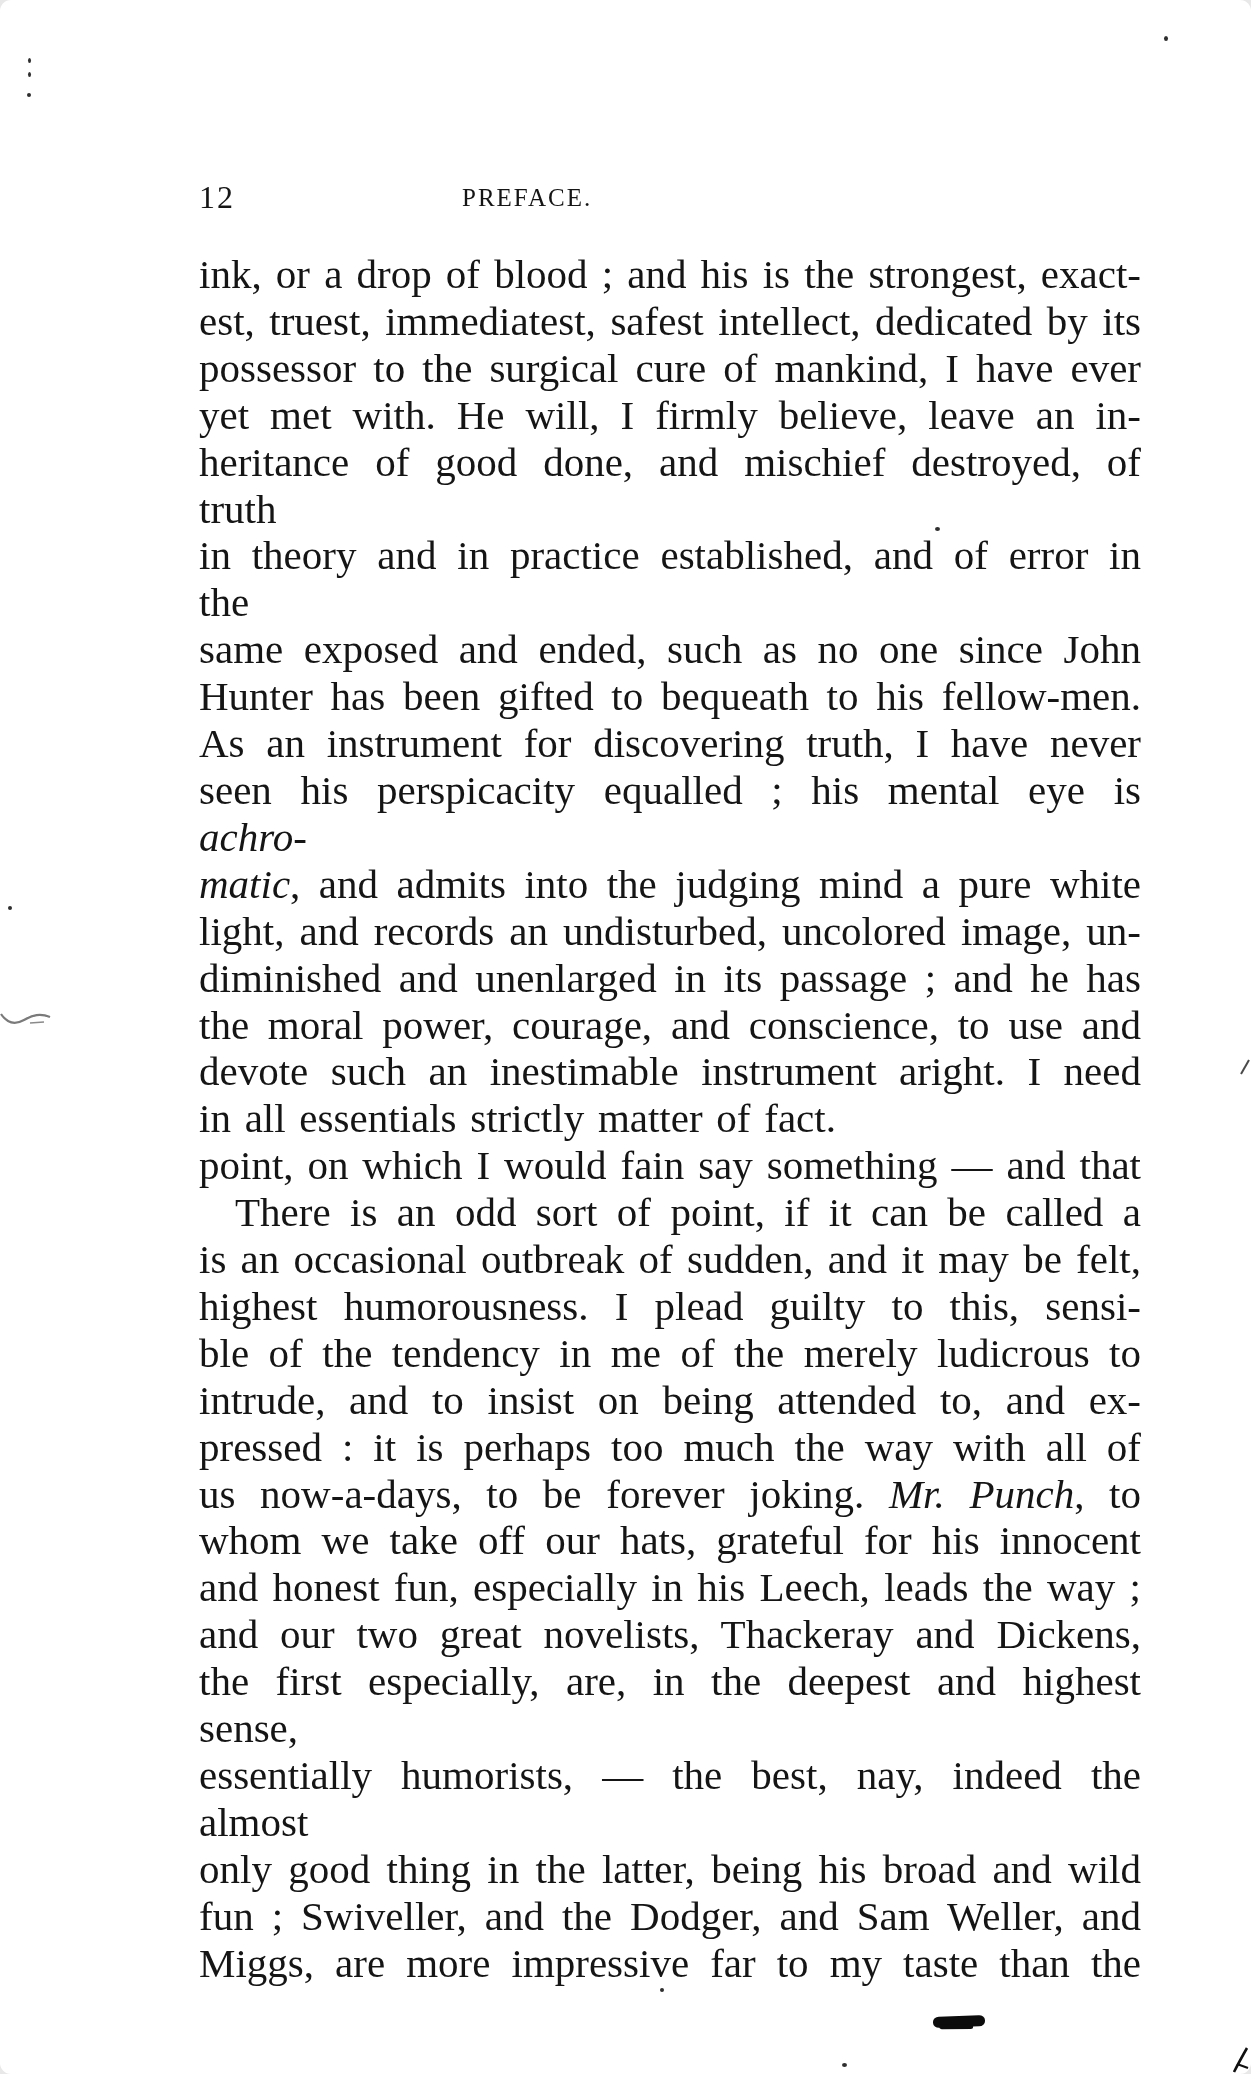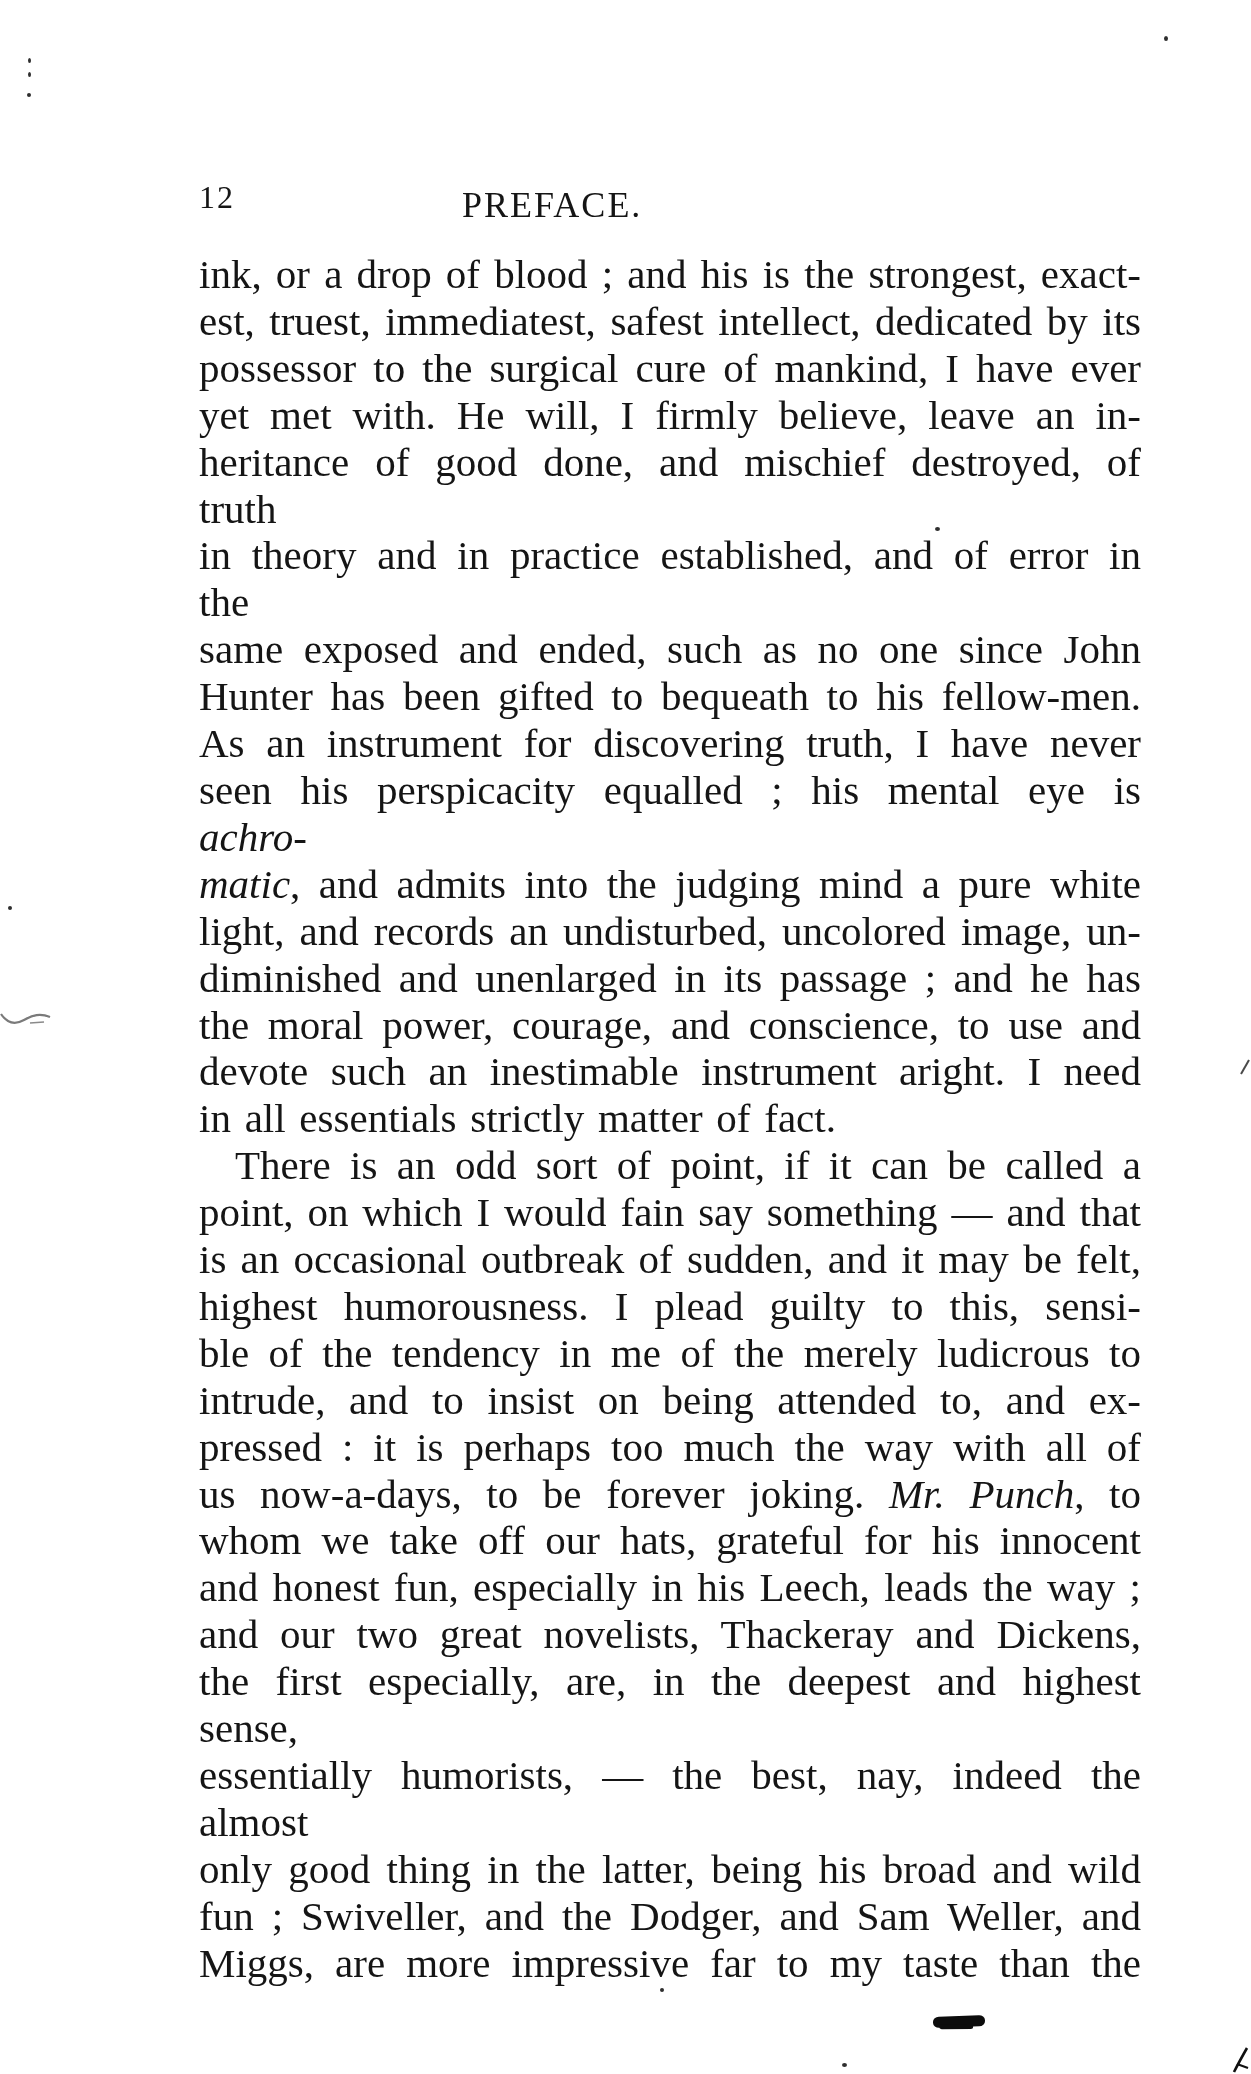--- a/index.html
+++ b/index.html
@@ -1,21 +1,21 @@
 <!DOCTYPE html>
 <html><head>
 <meta charset="utf-8">
 <style>
   html,body{margin:0;padding:0;background:#e8e8e8}
   .page{
     position:relative;width:1251px;height:2074px;background:#ffffff;
-    font-family:"Liberation Serif","DejaVu Serif",serif;color:#151515;overflow:hidden;
+    font-family:"Liberation Serif","DejaVu Serif",serif;color:#151515;overflow:hidden;border-radius:11px;
   }
   .pagenum{position:absolute;left:199px;top:179px;font-size:32px;letter-spacing:2px}
-  .header{position:absolute;left:462px;top:184px;font-size:36px;letter-spacing:2px}
+  .header{position:absolute;left:462px;top:184px;font-size:25px;letter-spacing:2px}
   .bodytext{position:absolute;left:199px;top:251px;width:942px;font-size:41px;line-height:46.9px;word-spacing:3.5px}
   .line{text-align:justify;text-align-last:justify}
   .line.end{text-align-last:left}
   .line.indent{text-indent:36px}
   .it{font-style:italic}
   .speck{position:absolute;background:#2e2e2e;border-radius:50%}
   .artifact{position:absolute}
   .blob{position:absolute;left:933px;top:2016px;width:52px;height:11px;background:#0c0c0c;border-radius:6px/5px;transform:rotate(-2deg)}
   .blob:after{content:"";position:absolute;left:6px;top:8px;width:34px;height:5px;background:#0c0c0c;border-radius:3px;transform:rotate(1.5deg)}
 </style>
@@ -37,22 +37,22 @@
       <div class="line"><span>same exposed and ended, such as no one since John</span></div>
       <div class="line"><span>Hunter has been gifted to bequeath to his fellow-men.</span></div>
       <div class="line"><span>As an instrument for discovering truth, I have never</span></div>
       <div class="line"><span>seen his perspicacity equalled ; his mental eye is </span><span class="it">achro-</span></div>
       <div class="line"><span class="it">matic</span><span>, and admits into the judging mind a pure white</span></div>
       <div class="line"><span>light, and records an undisturbed, uncolored image, un-</span></div>
       <div class="line"><span>diminished and unenlarged in its passage ; and he has</span></div>
       <div class="line"><span>the moral power, courage, and conscience, to use and</span></div>
       <div class="line"><span>devote such an inestimable instrument aright. I need</span></div>
       <div class="line end"><span>in all essentials strictly matter of fact.</span></div>
+      <div class="line"><span>point, on which I would fain say something — and that</span></div>
       <div class="line indent"><span>There is an odd sort of point, if it can be called a</span></div>
-      <div class="line"><span>point, on which I would fain say something — and that</span></div>
       <div class="line"><span>is an occasional outbreak of sudden, and it may be felt,</span></div>
       <div class="line"><span>highest humorousness. I plead guilty to this, sensi-</span></div>
       <div class="line"><span>ble of the tendency in me of the merely ludicrous to</span></div>
       <div class="line"><span>intrude, and to insist on being attended to, and ex-</span></div>
       <div class="line"><span>pressed : it is perhaps too much the way with all of</span></div>
       <div class="line"><span>us now-a-days, to be forever joking. </span><span class="it">Mr. Punch</span><span>, to</span></div>
       <div class="line"><span>whom we take off our hats, grateful for his innocent</span></div>
       <div class="line"><span>and honest fun, especially in his Leech, leads the way ;</span></div>
       <div class="line"><span>and our two great novelists, Thackeray and Dickens,</span></div>
       <div class="line"><span>the first especially, are, in the deepest and highest sense,</span></div>

